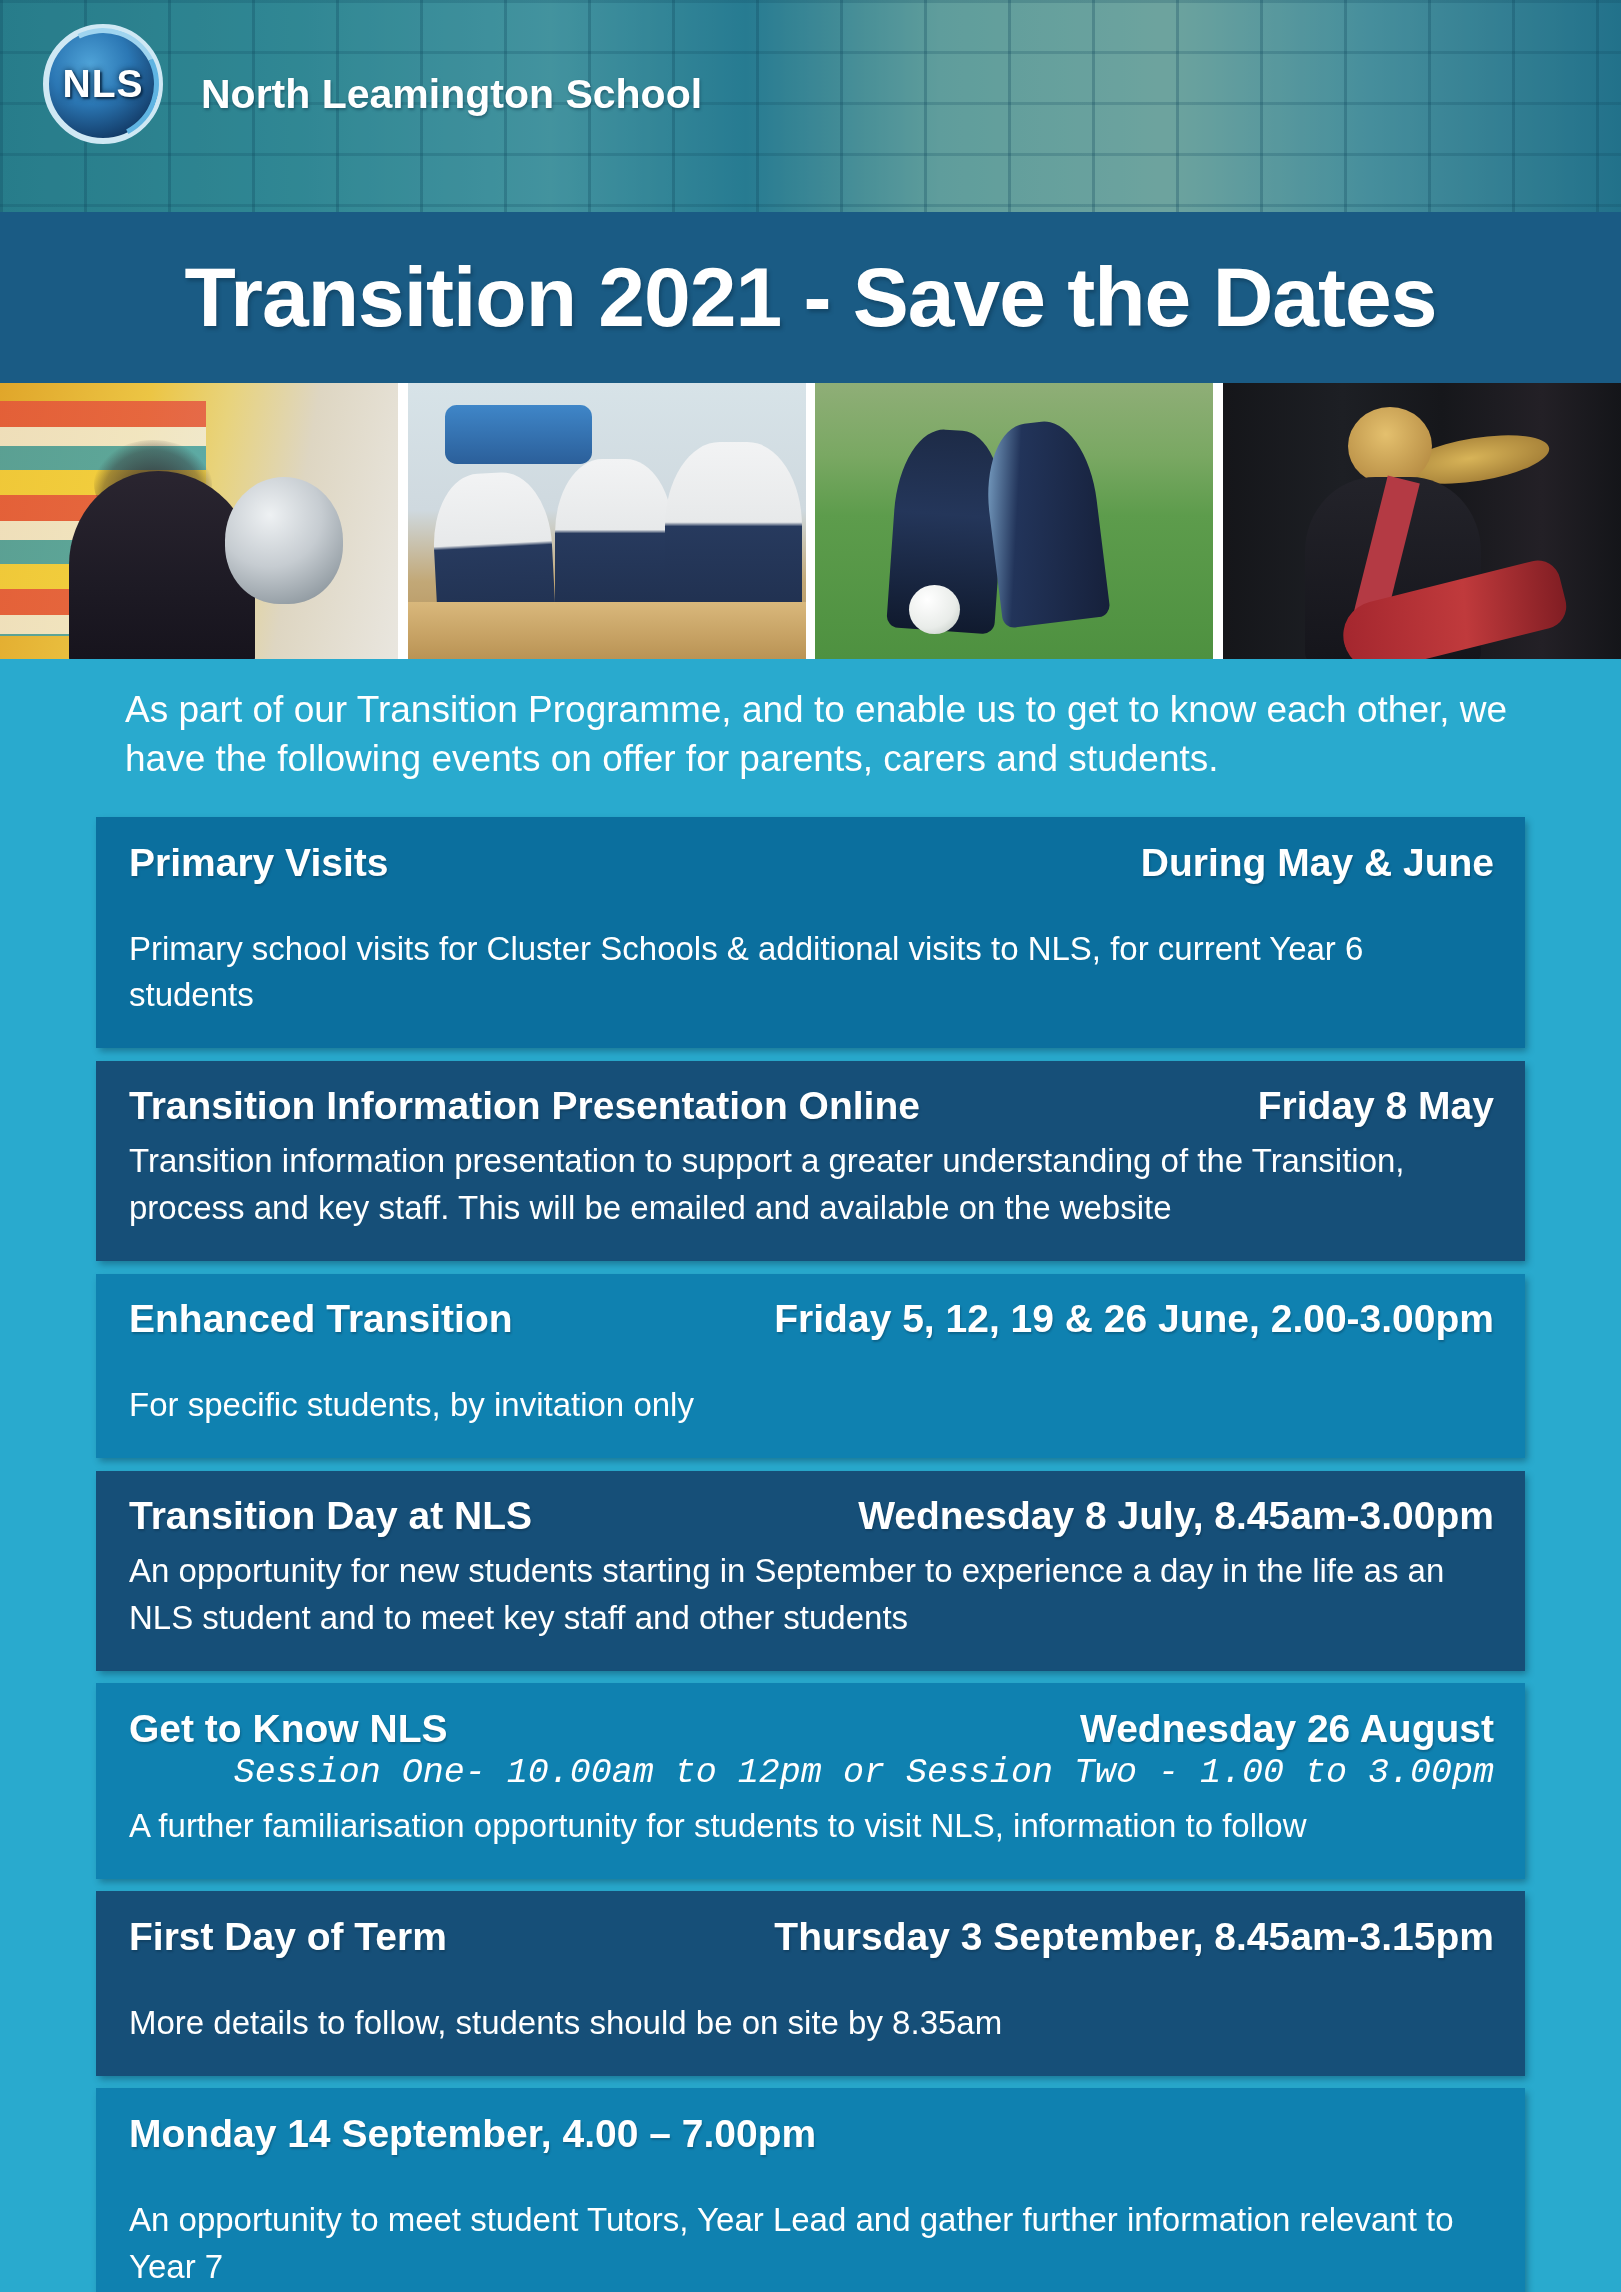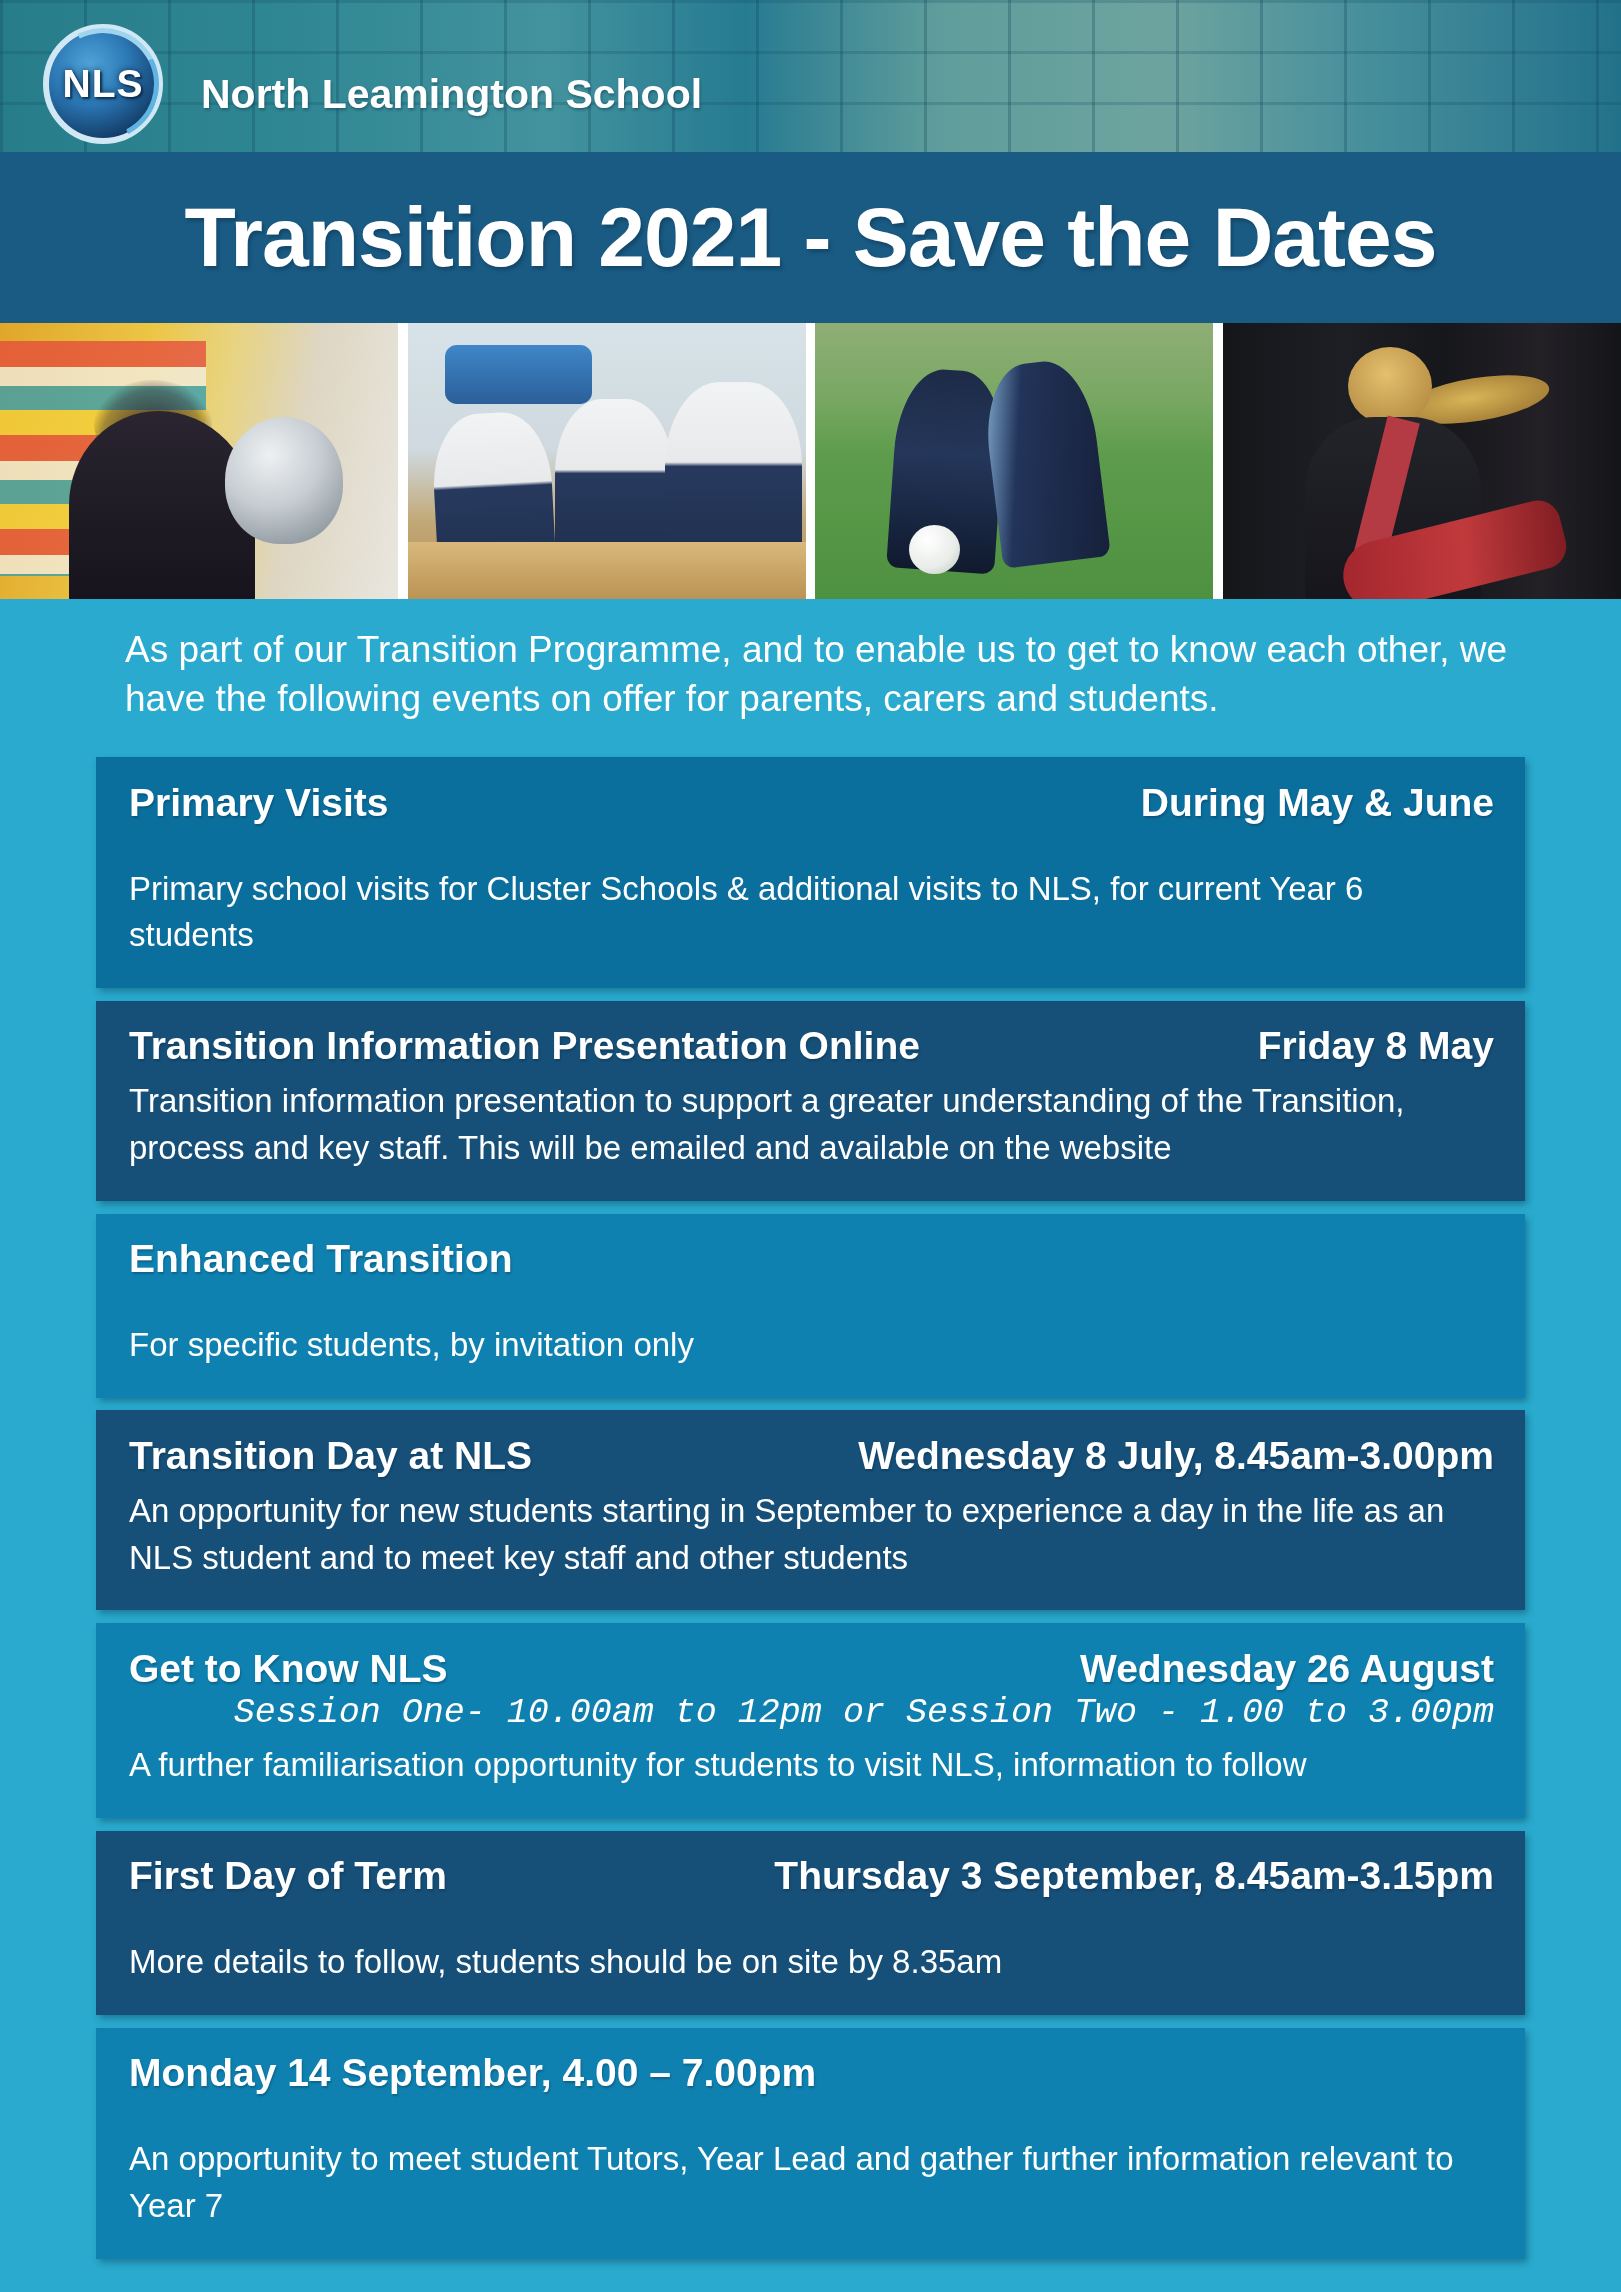--- a/index.html
+++ b/index.html
@@ -1,21 +1,21 @@
 <!DOCTYPE html>
 <html><head>
 <meta charset="utf-8">
 <style>
   html,body{margin:0;padding:0;}
   body{font-family:"Liberation Sans","DejaVu Sans",sans-serif;}
   .page{position:relative;width:1621px;height:2293px;background:#29AACE;overflow:hidden;}
 
   
   .header-photo{
-    position:relative;height:152px;
+    position:relative;height:212px;
     background:
       repeating-linear-gradient(90deg, rgba(8,45,65,.28) 0 2.9px, rgba(255,255,255,0) 2.9px 84px),
       repeating-linear-gradient(180deg, rgba(10,50,70,.22) 0 2.9px, rgba(255,255,255,0) 2.9px 51px),
       linear-gradient(90deg,#2f7f86 0%,#3b8e93 18%,#569fa3 34%,#2e7d90 46%,#7fae9f 58%,#93b7a3 72%,#5d9aa0 84%,#276f86 100%);
   }
   .header-photo::after{content:"";position:absolute;inset:0;background:rgba(24,120,150,.30);}
   .logo{
     position:absolute;left:43px;top:23.5px;width:120px;height:120px;border-radius:50%;
     background:radial-gradient(circle at 38% 32%, #4fa3d8 0%, #2b77b4 40%, #123a66 78%, #0d2f54 100%);
     border:6.9px solid #cfe8f4;box-sizing:border-box;z-index:3;
@@ -166,20 +166,21 @@
         <div class="event-date">Friday 8 May</div>
       </div>
 
       <div class="event-desc">Transition information presentation to support a greater understanding of the Transition,
 process and key staff.  This will be emailed and available on the website</div>
     </div>
 
     <div class="event-row variant-light gapped">
       <div class="event-head">
         <div class="event-name">Enhanced Transition</div>
+        <div class="event-date">Friday 5, 12, 19 &amp; 26 June, 2.00-3.00pm</div>
       </div>
 
       <div class="event-desc">For specific students, by invitation only</div>
     </div>
 
     <div class="event-row variant-dark">
       <div class="event-head">
         <div class="event-name">Transition Day at NLS</div>
         <div class="event-date">Wednesday 8 July, 8.45am-3.00pm</div>
       </div>

